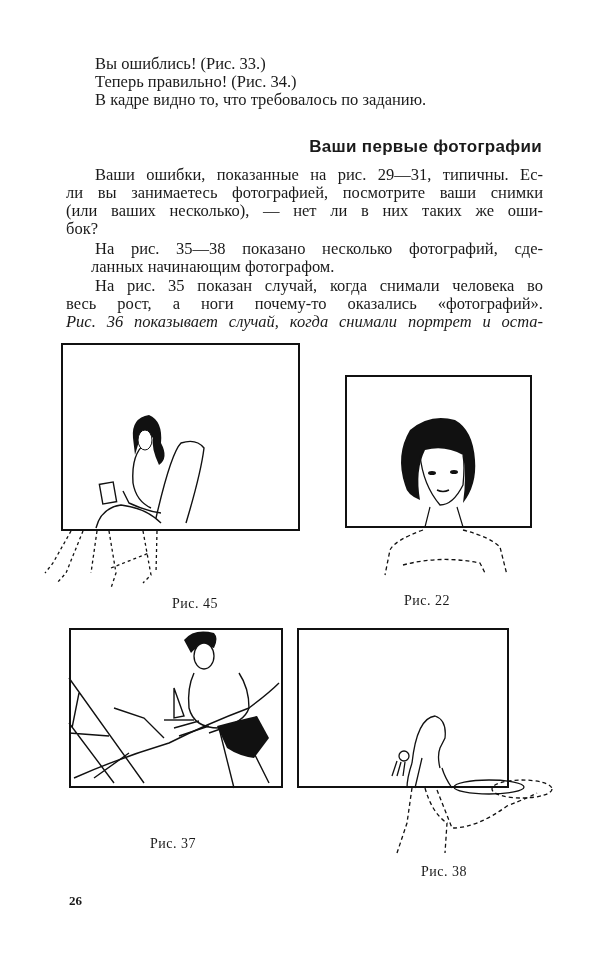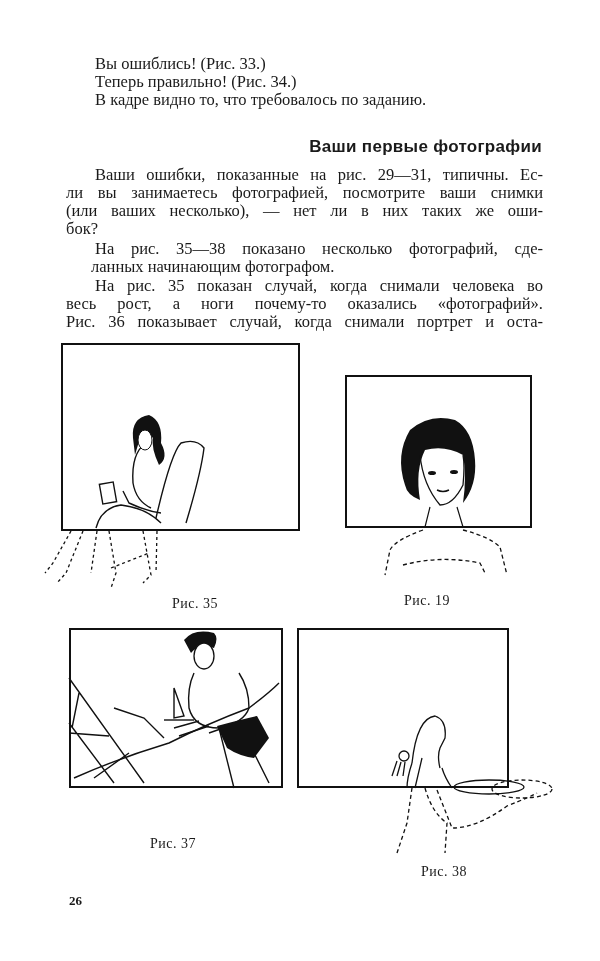--- a/index.html
+++ b/index.html
@@ -24,21 +24,21 @@
 <div class="line just" style="left:95px; width:448px; top:166px;">Ваши ошибки, показанные на рис. 29—31, типичны. Ес-</div>
 <div class="line just" style="left:66px; width:477px; top:184px;">ли вы занимаетесь фотографией, посмотрите ваши снимки</div>
 <div class="line just" style="left:66px; width:477px; top:202px;">(или ваших несколько), — нет ли в них таких же оши-</div>
 <div class="line" style="left:66px; top:220px;">бок?</div>
 
 <div class="line just" style="left:95px; width:448px; top:240px;">На рис. 35—38 показано несколько фотографий, сде-</div>
 <div class="line" style="left:66px; top:258px;margin-left:25px;">ланных начинающим фотографом.</div>
 
 <div class="line just" style="left:95px; width:448px; top:277px;">На рис. 35 показан случай, когда снимали человека во</div>
 <div class="line just" style="left:66px; width:477px; top:295px;">весь рост, а ноги почему-то оказались «фотографий».</div>
-<div class="line just" style="left:66px; width:477px; top:313px;">Рис. 36 показывает случай, когда снимали портрет и оста-</div>
+<div class="line just" style="left:66px; width:477px; top:313px;font-style:italic;">Рис. 36 показывает случай, когда снимали портрет и оста-</div>
 
 <div class="frame" style="left:61px; top:343px; width:239px; height:188px;"></div>
 <svg class="art" style="left:61px; top:343px;" width="240" height="260">
   <g fill="none" stroke="#111" stroke-width="1.4">
 
     <path d="M95 175 Q110 110 120 100 Q135 95 143 105 Q140 130 125 180"></path>
 
     <path d="M85 100 Q70 110 72 140 Q75 158 90 165"></path>
     <path d="M62 148 L68 160 Q85 168 100 170"></path>
     <rect x="40" y="140" width="14" height="20" transform="rotate(-10 47 150)"></rect>
@@ -51,40 +51,40 @@
   <g fill="none" stroke="#111" stroke-width="1.3" stroke-dasharray="3 3">
     <path d="M10 188 L-8 220 L-16 230"></path>
     <path d="M22 188 L5 230 L-4 240"></path>
     <path d="M36 188 L30 230"></path>
     <path d="M48 188 L55 230 L50 245"></path>
     <path d="M82 188 L90 232 L82 240"></path>
     <path d="M96 188 L95 230"></path>
     <path d="M50 225 L88 210"></path>
   </g>
 </svg>
-<div class="caption" style="left:172px; top:596px;">Рис. 35</div>
+<div class="caption" style="left:172px; top:596px;">Рис. 45</div>
 
 <div class="frame" style="left:345px; top:375px; width:187px; height:153px;"></div>
 <svg class="art" style="left:345px; top:375px;" width="190" height="200">
 
   <path d="M60 110 Q50 80 65 55 Q85 38 110 45 Q128 55 130 85 Q132 110 118 128 Q122 100 118 80 Q100 70 80 75 Q70 95 75 125 Q62 120 60 110 Z" fill="#111"></path>
 
   <path d="M75 80 Q78 110 95 130 Q108 130 118 110 Q120 90 118 80" fill="none" stroke="#111" stroke-width="1.3"></path>
   <ellipse cx="87" cy="98" rx="4" ry="2" fill="#111"></ellipse>
   <ellipse cx="109" cy="97" rx="4" ry="2" fill="#111"></ellipse>
   <path d="M92 115 Q98 118 104 115" stroke="#111" stroke-width="1.5" fill="none"></path>
   <path d="M85 132 L80 152 M112 132 L118 152" stroke="#111" stroke-width="1.2" fill="none"></path>
 
   <g fill="none" stroke="#111" stroke-width="1.3" stroke-dasharray="4 3">
     <path d="M78 155 Q50 165 45 175 L40 200"></path>
     <path d="M118 155 Q145 162 155 172 L162 200"></path>
     <path d="M58 190 Q95 180 135 188 L140 198"></path>
   </g>
 </svg>
-<div class="caption" style="left:404px; top:593px;">Рис. 19</div>
+<div class="caption" style="left:404px; top:593px;">Рис. 22</div>
 
 <div class="frame" style="left:69px; top:628px; width:214px; height:160px;"></div>
 <svg class="art" style="left:69px; top:628px;" width="214" height="160">
   <g fill="none" stroke="#111" stroke-width="1.4">
 
     <path d="M0 50 L75 155 M0 95 L45 155 M0 105 L40 108 M10 65 L3 100 M25 150 L60 125"></path>
 
     <path d="M5 150 Q50 130 100 115 Q140 95 180 80 Q200 65 210 55"></path>
     <path d="M105 100 L130 93 M110 108 L140 98 M140 105 L160 98"></path>
 

